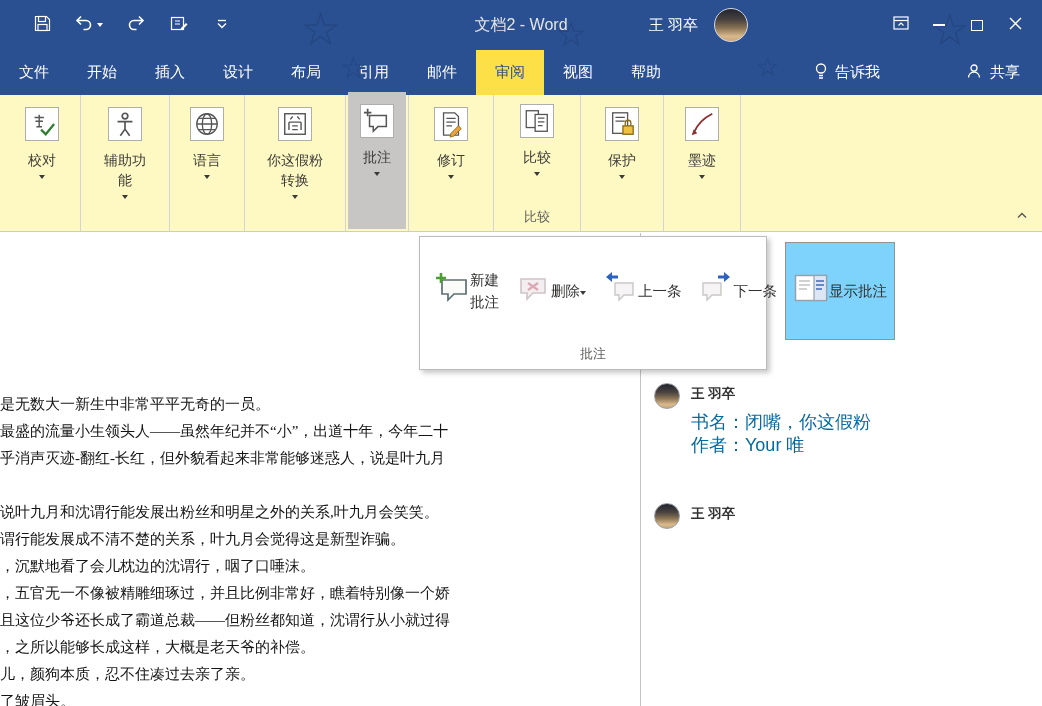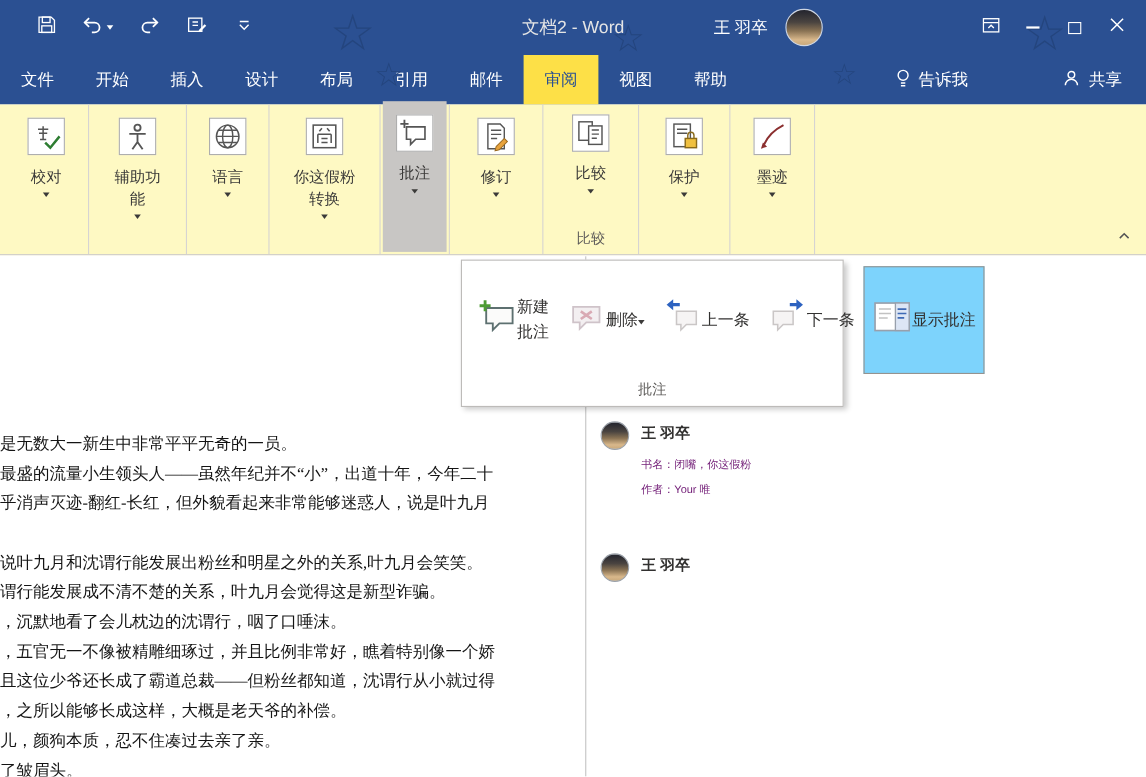--- a/index.html
+++ b/index.html
@@ -44,30 +44,30 @@
   .rb-iconbox { width:34px; height:34px; border:1px solid #aeaeae; background:#fff;
                 display:flex; align-items:center; justify-content:center; }
   .rb-label { margin-top:9px; font-size:14px; color:#3b3a39; line-height:20px; text-align:center; white-space:nowrap; }
   .rb-caret { margin-top:5px; }
   .caret-dark { width:0; height:0; border-left:3.5px solid transparent; border-right:3.5px solid transparent; border-top:4px solid #3b3a39; }
   .rb-grouplabel { margin-top:auto; font-size:13px; color:#5f5d5b; padding:2px 0 4px; }
   .ribbon-collapse { position:absolute; right:14px; bottom:8px; }
 
   
   .workspace { position:absolute; top:233px; left:0; right:0; bottom:0; display:flex; background:#fff; }
-  .doc-pane { width:533px; border-right:1px solid #c4c4c4; padding-top:158px;
+  .doc-pane { width:641px; border-right:1px solid #c4c4c4; padding-top:158px;
               font-family:"Liberation Serif", serif; font-size:15px; color:#141414; }
   .doc-line { height:27px; line-height:27px; white-space:nowrap; overflow:hidden; }
   .comments-pane { flex:1; padding:150px 10px 0 13px; }
   .comment-card { display:flex; margin-bottom:46px; }
   .avatar { width:26px; height:26px; border-radius:50%; flex:none; border:1px solid #9aa0a8;
             background:linear-gradient(180deg,#23242e 0%,#4a4440 35%,#8a7354 60%,#d9b88b 85%,#c9a97c 100%); }
   .comment-body { margin-left:11px; }
   .comment-author { font-size:13.5px; font-weight:bold; color:#323130; margin:2px 0 8px; }
-  .comment-line { font-size:10px; color:#701a75; line-height:23px; }
+  .comment-line { font-size:18px; color:#0369a1; line-height:23px; }
 
   
   .comments-menu { position:absolute; left:419px; top:236px; width:348px; background:#fff;
                    border:1px solid #bdbbb9; box-shadow:3px 3px 5px rgba(0,0,0,.22); z-index:30; padding:5px 6px 0; }
   .menu-items { display:flex; align-items:flex-start; }
   .menu-item { display:flex; flex-direction:row; align-items:center; padding:5px 7px;
                min-height:98px; border:1px solid transparent; }
   .menu-item.active { background:#7dd3fc; border-color:#95938f; }
   .menu-icon { height:38px; display:flex; align-items:center; margin-bottom:6px; }
   .menu-label { font-size:14.5px; color:#323130; line-height:22px; text-align:center; white-space:nowrap; }

